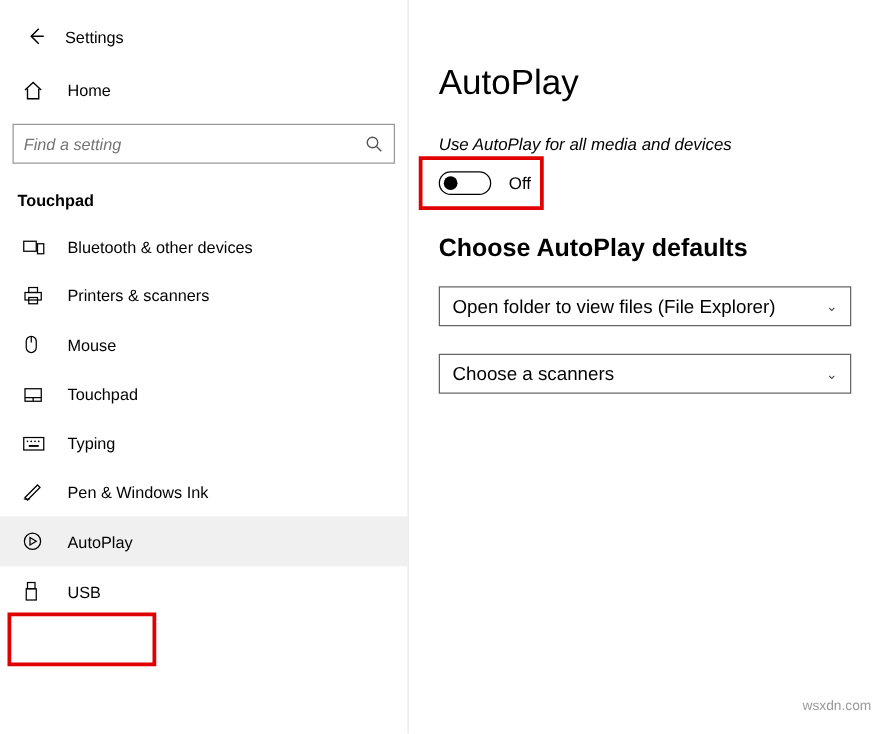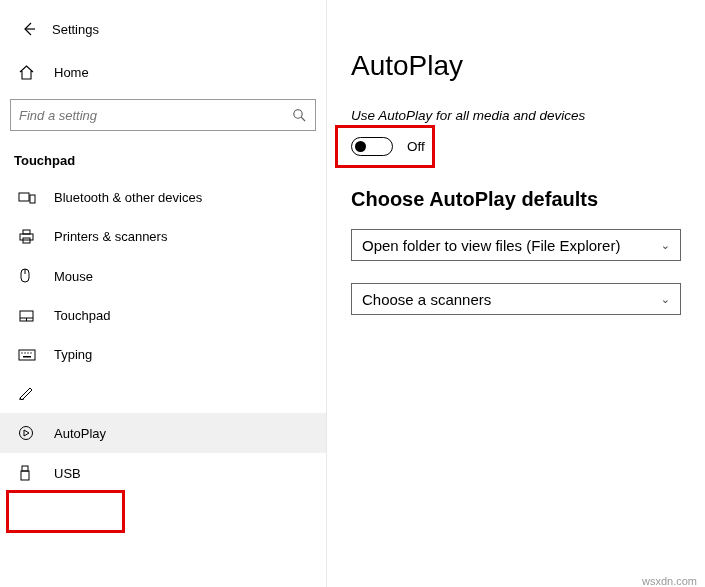--- a/index.html
+++ b/index.html
@@ -28,21 +28,21 @@
     .setting-label { font-size: 13.5px; margin-bottom: 10px; font-style: italic; }
     .toggle-row { display: flex; align-items: center; gap: 14px; margin-bottom: 28px; padding: 4px 0; }
     .toggle { width: 42px; height: 19px; border: 1px solid #000; border-radius: 10px; position: relative; background: #fff; }
     .toggle-knob { position: absolute; width: 11px; height: 11px; background: #000; border-radius: 50%; top: 3px; left: 3px; }
     .toggle-text { font-size: 13.5px; }
     .sub-heading { font-size: 20px; font-weight: 700; margin-bottom: 18px; }
     .dropdown-label { font-size: 13.5px; margin-bottom: 8px; }
     .dropdown { width: 330px; height: 32px; border: 1px solid #666; display: flex; align-items: center; justify-content: space-between; padding: 0 10px; margin-bottom: 22px; cursor: pointer; }
     .dropdown-val { font-size: 15px; }
     .chev { font-size: 11px; color: #444; }
-    .watermark { position: absolute; right: 8px; bottom: 0; font-size: 11px; color: #999; }
+    .watermark { position: absolute; right: 8px; bottom: 16px; font-size: 11px; color: #999; }
     svg { display: block; }
   </style>
 </head>
 <body>
 
 <div class="sidebar">
   <div class="sidebar-header">
     <span class="back-arrow">
       <svg width="18" height="18" viewBox="0 0 18 18">
           <path d="M11 3 L5 9 L11 15" stroke="#000" stroke-width="1.2" fill="none"></path>
@@ -127,20 +127,21 @@
       </span>
       <span class="label">Typing</span>
     </li>
     <li class="nav-item">
       <span class="icon-slot">
         <svg width="17" height="15" viewBox="0 0 17 15">
             <path d="M2 12 L12 2 L14 4 L4 14 Z" stroke="#000" fill="none"></path>
             <path d="M1 13 Q4 14 6 13" stroke="#000" fill="none"></path>
           </svg>
       </span>
+      <span class="label">Pen &amp; Windows Ink</span>
     </li>
     <li class="nav-item selected">
       <span class="icon-slot">
         <svg width="16" height="16" viewBox="0 0 16 16">
             <circle cx="8" cy="8" r="6.5" stroke="#000" fill="none"></circle>
             <path d="M6 5 L11 8 L6 11 Z" stroke="#000" fill="none"></path>
           </svg>
       </span>
       <span class="label">AutoPlay</span>
     </li>

